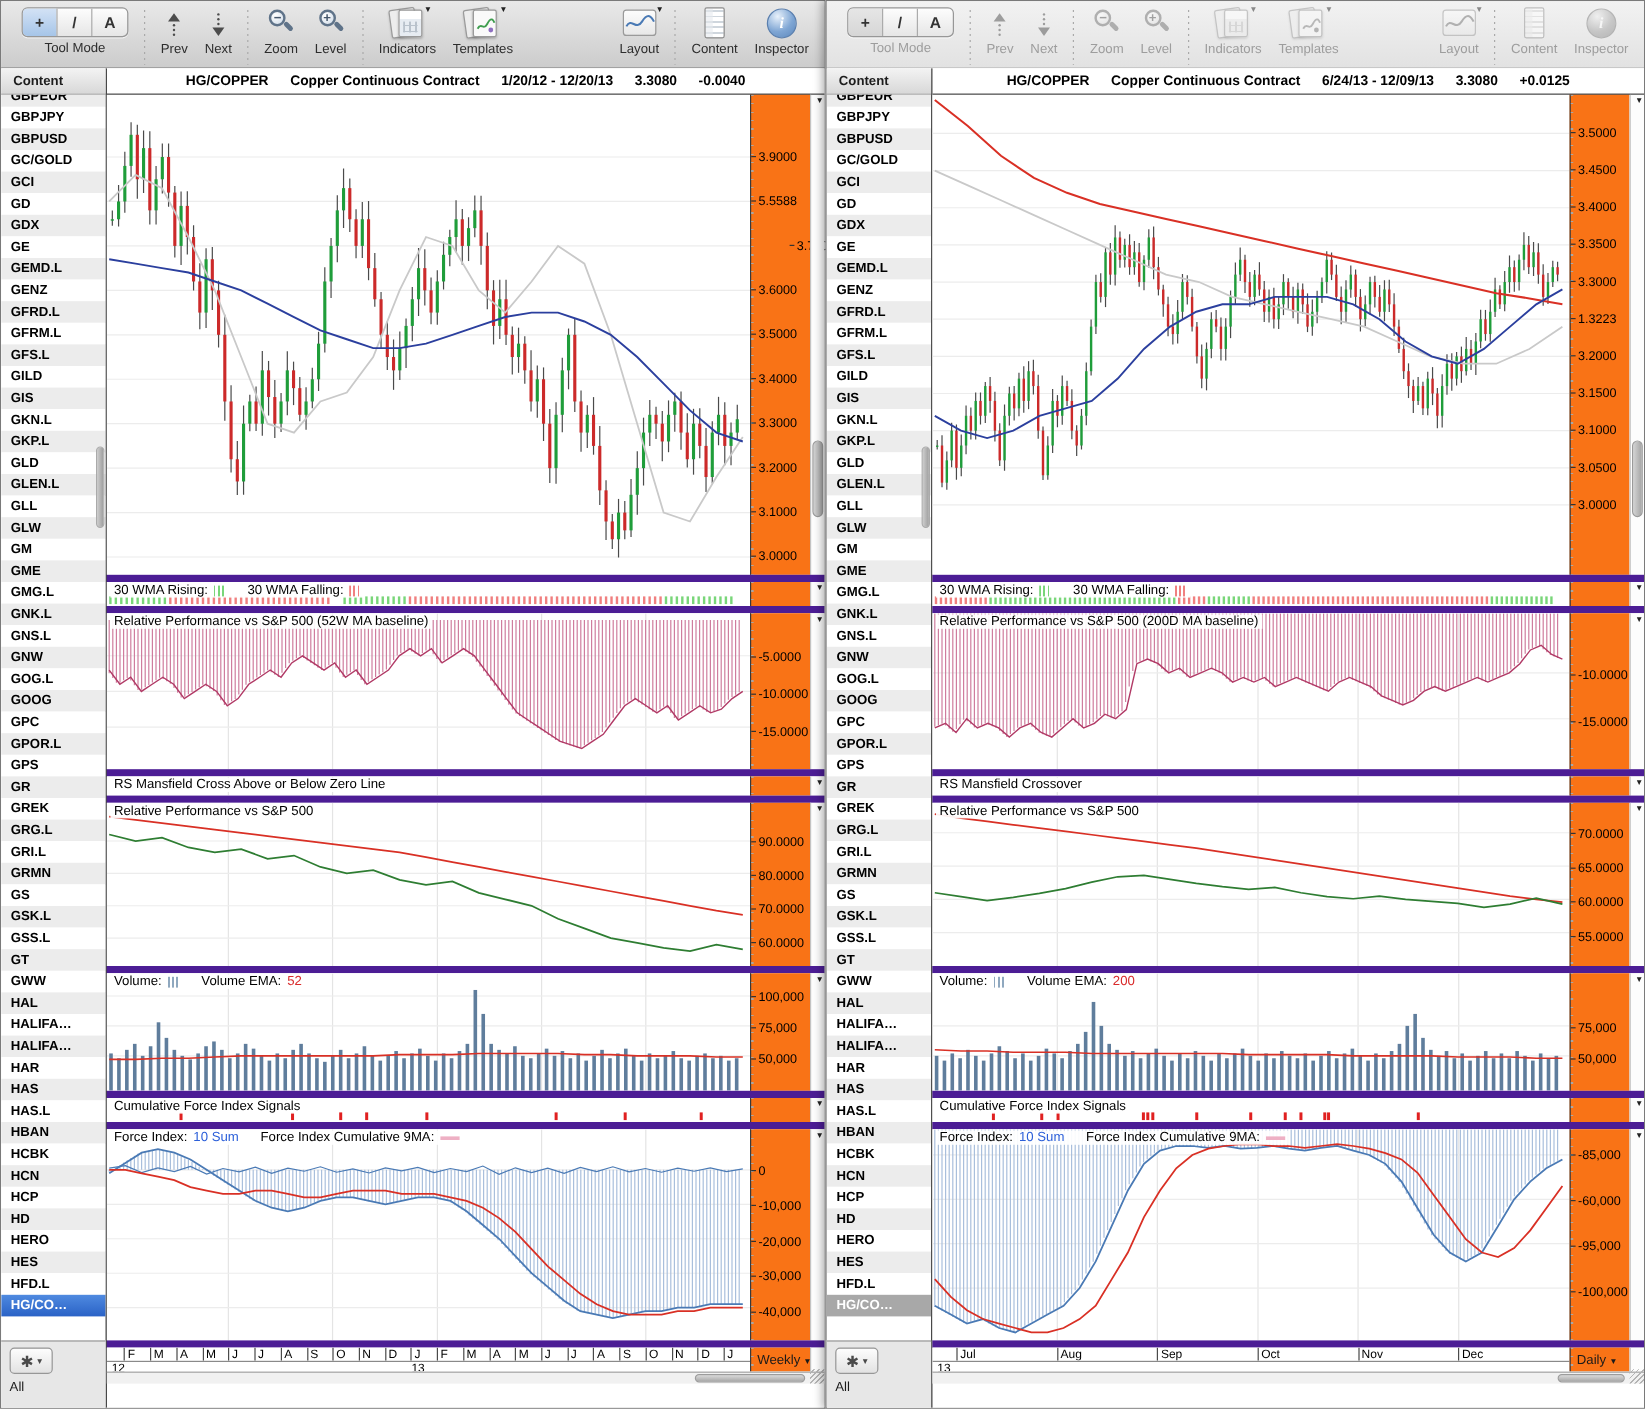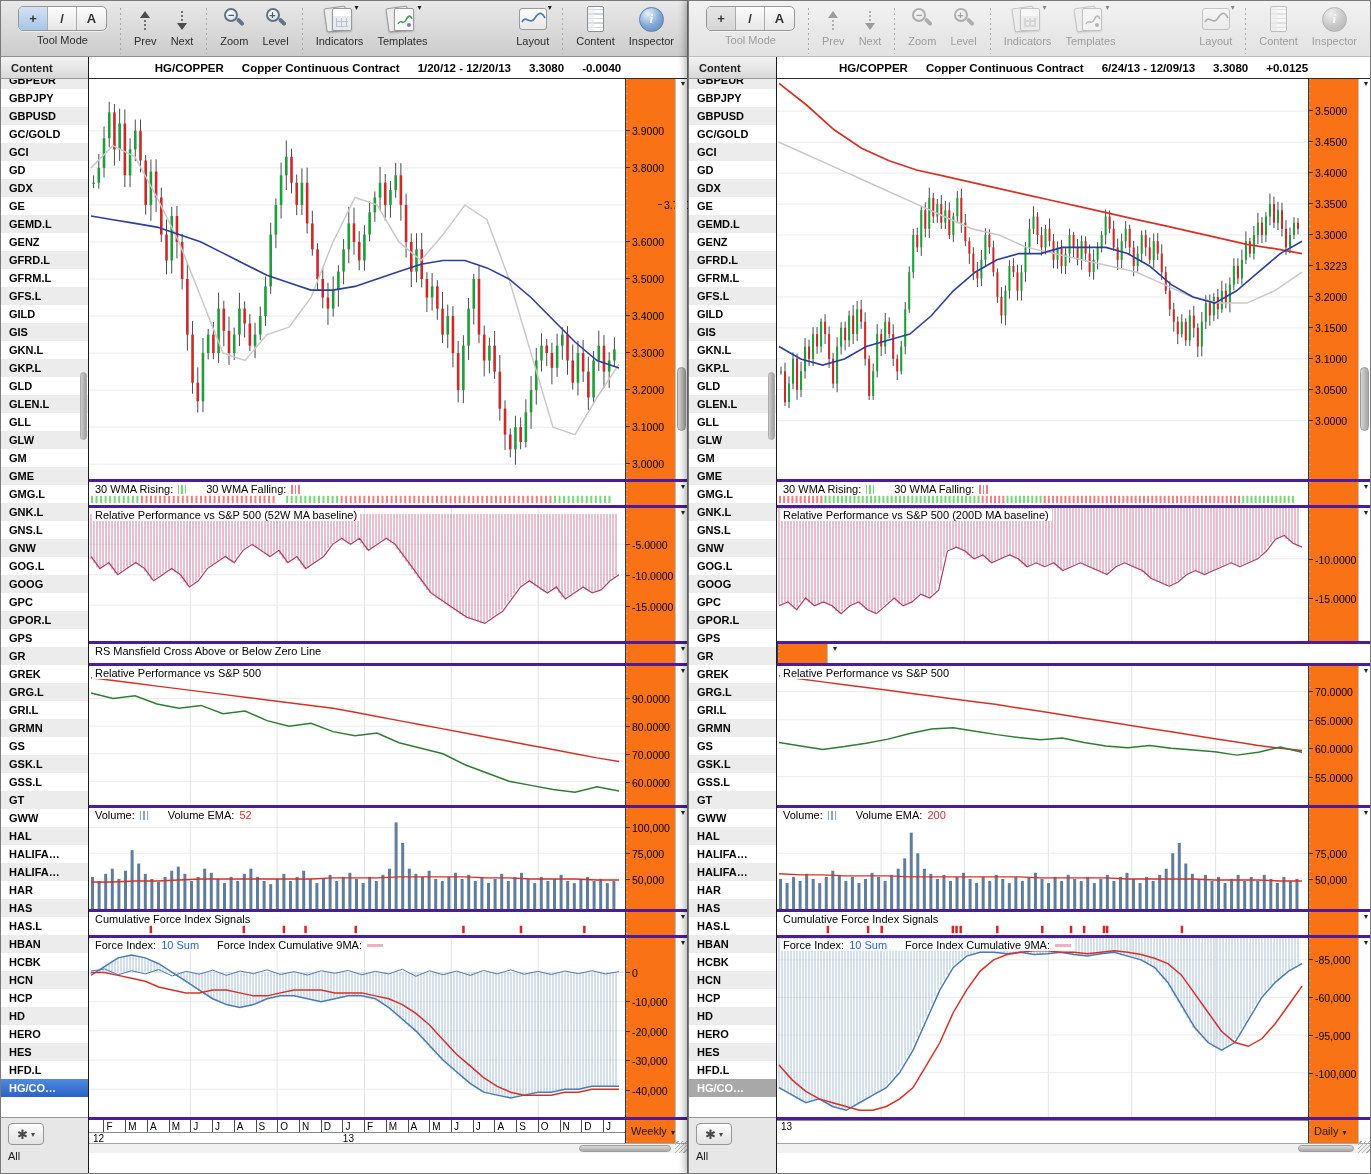--- a/index.html
+++ b/index.html
@@ -69,21 +69,21 @@
 .inactive .sb-row.sel{background:#a8a8a8;color:#fff}
 .sb-scroll{position:absolute;right:1px;top:293px;width:7px;height:68px;border-radius:4px;background:linear-gradient(90deg,#cdcdcd,#9f9f9f);border:1px solid #aaa}
 .sb-foot{height:56px;flex:0 0 56px;border-top:1px solid #999;background:#e7e7e7;padding:5px 0 0 7px}
 .gearbtn{width:36px;height:22px;border:1px solid #979797;border-radius:4px;background:linear-gradient(#fdfdfd,#e2e2e2);display:flex;align-items:center;justify-content:center;gap:3px;font-size:13px;color:#4a4a4a}
 .gear-caret{font-size:8px;color:#4a4a4a}
 .sb-foot-label{margin-top:5px;color:#1a1a1a;font-size:11px}
 
 .main{flex:1;display:flex;flex-direction:column;min-width:0;background:#fff}
 .chead{height:22px;flex:0 0 22px;display:flex;align-items:center;justify-content:center;border-bottom:1px solid #2a2a2a;font-size:11.5px;font-weight:bold;color:#000;background:#fff}
 .chead span{margin:0 9px;white-space:nowrap}
-.prow{display:flex;position:relative;border-top:3px solid #4c1d95;min-height:0}
+.prow{display:flex;position:relative;border-top:6px solid #4c1d95;min-height:0}
 .prow.first{border-top:none}
 .plot{flex:1;position:relative;overflow:hidden;background:#fff}
 .plot svg{display:block;width:100%;height:100%}
 .ycol{width:50px;flex:0 0 50px;border-left:1px solid #3a3a3a;position:relative;font-size:10.5px;color:#000;background:#f97316}
 .ycol::before{content:"";position:absolute;left:0;top:0;bottom:0;width:2px;background:repeating-linear-gradient(180deg,#a8a8a8 0 1px,transparent 1px 7px)}
 .scol{width:12px;flex:0 0 12px;border-left:1px solid #c2c2c2;position:relative;background:#fdfdfd}
 .scol .dd{position:absolute;top:0;right:2px;font-size:8px;color:#222;line-height:10px}
 .vscroll-thumb{position:absolute;left:1px;width:9px;top:288px;height:64px;border-radius:5px;background:linear-gradient(90deg,#d4d4d4,#a6a6a6);border:1px solid #9a9a9a}
 .ylabel{position:absolute;left:6px;white-space:nowrap;line-height:12px}
 .ylabel::before{content:"";position:absolute;left:-6px;top:5px;width:4px;height:1px;background:#333}
@@ -509,21 +509,21 @@
               <line x1="520.1881188118812" y1="273.16567610514005" x2="520.1881188118812" y2="308.7842195994178" stroke="#4a4a4a" stroke-width="1"></line>
               <rect x="518.8861386138614" y="281.4814814814816" width="2.603960396039604" height="11.111111111110972" fill="#1f9d3a"></rect>
               <line x1="525.3960396039604" y1="258.3136368445801" x2="525.3960396039604" y2="286.9556434434345" stroke="#4a4a4a" stroke-width="1"></line>
               <rect x="524.0940594059406" y="270.3703703703704" width="2.603960396039604" height="11.1111111111112" fill="#1f9d3a"></rect>
               <polyline points="2.0,88.9 24.0,66.7 46.0,77.8 68.0,118.5 90.0,163.0 112.0,218.5 134.0,274.1 156.0,281.5 178.0,255.6 200.0,248.1 222.0,218.5 244.0,163.0 266.0,118.5 288.0,125.9 310.0,163.0 332.0,181.5 354.0,155.6 376.0,125.9 398.0,140.7 420.0,200.0 442.0,274.1 464.0,348.1 486.0,355.6 508.0,318.5 530.0,285.2" fill="none" stroke="#c9c9c9" stroke-width="1.5"></polyline>
               <polyline points="2.0,137.0 24.0,140.7 46.0,144.4 68.0,148.1 90.0,155.6 112.0,163.0 134.0,174.1 156.0,185.2 178.0,196.3 200.0,203.7 222.0,211.1 244.0,211.1 266.0,207.4 288.0,200.0 310.0,192.6 332.0,185.2 354.0,181.5 376.0,181.5 398.0,188.9 420.0,200.0 442.0,218.5 464.0,240.7 486.0,263.0 508.0,281.5 530.0,288.9" fill="none" stroke="#2b3f9e" stroke-width="1.6"></polyline>
             </svg>
           </div>
         <div class="ycol">
             <div class="ylabel" style="top: 45.8519px;">3.9000</div>
-            <div class="ylabel" style="top: 82.8889px;">3.8000</div>
+            <div class="ylabel" style="top: 82.8889px;">5.5588</div>
             <div class="ylabel" style="top: 119.926px; margin-left: 32px;">3.7000</div>
             <div class="ylabel" style="top: 156.963px;">3.6000</div>
             <div class="ylabel" style="top: 194px;">3.5000</div>
             <div class="ylabel" style="top: 231.037px;">3.4000</div>
             <div class="ylabel" style="top: 268.074px;">3.3000</div>
             <div class="ylabel" style="top: 305.111px;">3.2000</div>
             <div class="ylabel" style="top: 342.148px;">3.1000</div>
             <div class="ylabel" style="top: 379.185px;">3.0000</div>
           </div>
         <div class="scol">
@@ -2122,20 +2122,32 @@
           </div>
         <div class="ycol">
             <div class="ylabel" style="top: 45.6176px;">-10.0000</div>
             <div class="ylabel" style="top: 85.3235px;">-15.0000</div>
           </div>
         <div class="scol">
             <span class="dd">▾</span>
           </div>
       </div>
       <div class="prow" style="flex:0 0 22px">
+        <div class="plot">
+          <div class="plabel">
+              <span>RS Mansfield Crossover</span>
+            </div>
+        <svg viewBox="0 0 531 21" preserveAspectRatio="none">
+              <line x1="104.07600000000001" y1="0" x2="104.07600000000001" y2="21" stroke="#e4e4e4" stroke-width="1"></line>
+              <line x1="187.44299999999998" y1="0" x2="187.44299999999998" y2="21" stroke="#e4e4e4" stroke-width="1"></line>
+              <line x1="271.341" y1="0" x2="271.341" y2="21" stroke="#e4e4e4" stroke-width="1"></line>
+              <line x1="354.708" y1="0" x2="354.708" y2="21" stroke="#e4e4e4" stroke-width="1"></line>
+              <line x1="438.606" y1="0" x2="438.606" y2="21" stroke="#e4e4e4" stroke-width="1"></line>
+            </svg>
+          </div>
         <div class="ycol"></div>
         <div class="scol">
             <span class="dd">▾</span>
           </div>
       </div>
       <div class="prow" style="flex:0 0 142px">
         <div class="plot">
           <div class="plabel">
               <span>Relative Performance vs S&amp;P 500</span>
             </div>
@@ -2500,20 +2512,29 @@
             <div class="ylabel" style="top: 92.105px;">-95,000</div>
             <div class="ylabel" style="top: 130.13px;">-100,000</div>
           </div>
         <div class="scol">
             <span class="dd">▾</span>
           </div>
       </div>
       <div class="prow xaxis" style="flex:0 0 26px">
         <div class="plot">
           <div class="xwrap">
+              <div class="months">
+                <div class="mcell mstub" style="width: 3.8%;"></div>
+                <div class="mcell" style="width: 15.75%;">Jul</div>
+                <div class="mcell" style="width: 15.75%;">Aug</div>
+                <div class="mcell" style="width: 15.75%;">Sep</div>
+                <div class="mcell" style="width: 15.75%;">Oct</div>
+                <div class="mcell" style="width: 15.75%;">Nov</div>
+                <div class="mcell" style="width: 15.75%;">Dec</div>
+              </div>
               <div class="years">
                 <div class="yearlab" style="left: 0.2%;">13</div>
               </div>
             </div>
         </div>
         <div class="ycol">
           <div class="tfbox">
               <span>Daily</span>
               <span class="dd2">▾</span>
             </div>

